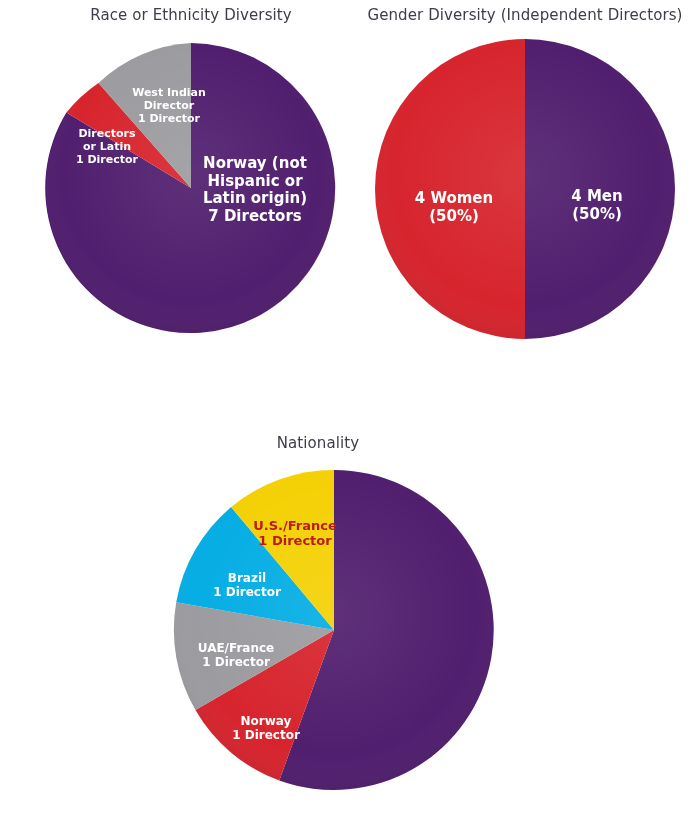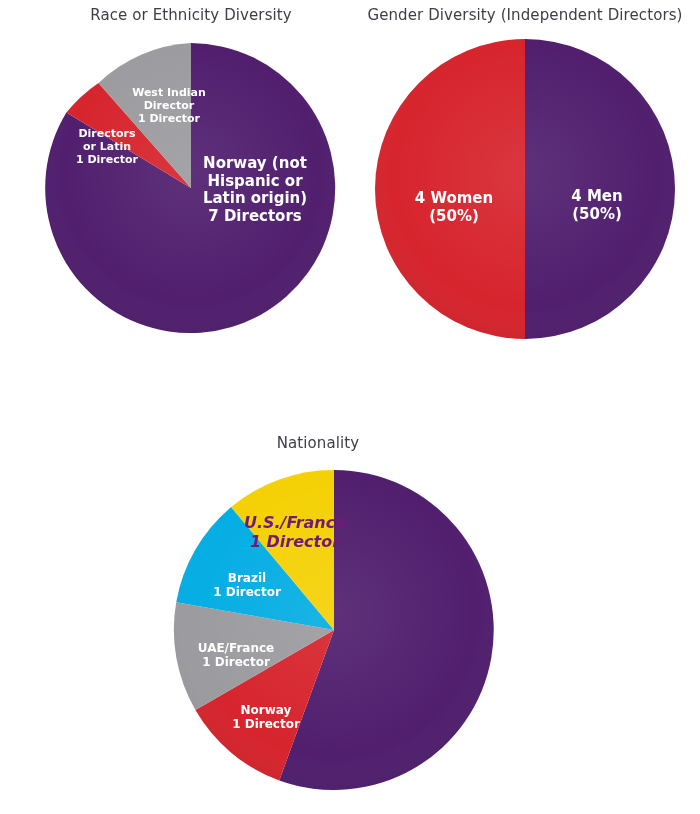--- a/index.html
+++ b/index.html
@@ -39,21 +39,21 @@
     text-align: center;
     line-height: 1.18;
     font-weight: bold;
     white-space: nowrap;
     pointer-events: none;
     transform: translate(-50%, -50%);
   }
   .lbl-white   { font-size: 15px; color: #ffffff; }
   .lbl-sm      { font-size: 11px; color: #ffffff; }
   .lbl-md      { font-size: 12px; color: #ffffff; }
-  .lbl-md-dark { font-size: 16px; color: #701a75; font-style: italic; }
+  .lbl-md-dark { font-size: 13px; color: #b91c1c; }
 
   
   #block-race { left: 0px;   top: 0px;   width: 350px; padding-left: 16px; }
   #block-race .chart-title { margin-top: 6px; }
   #block-race .pie-wrap { margin: 14px auto 0; width: 300px; height: 300px; }
 
   
   #block-gender { left: 350px; top: 0px;  width: 350px; }
   #block-gender .chart-title { margin-top: 6px; }
   #block-gender .pie-wrap { margin: 12px auto 0; width: 306px; height: 306px; }
@@ -158,21 +158,21 @@
 
       <path d="M 162 162 L 23.46 242 A 160 160 0 0 1 4.22 134.22 Z" fill="#9a9a9e"></path>
 
       <path d="M 162 162 L 4.22 134.22 A 160 160 0 0 1 59.14 39.09 Z" fill="#00ace3"></path>
 
       <path d="M 162 162 L 59.14 39.09 A 160 160 0 0 1 162 2 Z" fill="#f4d000"></path>
       <circle cx="162" cy="162" r="160" fill="url(#shine3)"></circle>
     </svg>
 
 
-    <div class="slice-label lbl-md" style="left:94px; top:249px;">
+    <div class="slice-label lbl-md" style="left:94px; top:260px;">
       <div>Norway</div>
       <div>1 Director</div>
     </div>
 
     <div class="slice-label lbl-md" style="left:64px; top:187px;text-align:center;">
       <div>UAE/France</div>
       <div>1 Director</div>
     </div>
 
     <div class="slice-label lbl-md" style="left:75px; top:117px;">

